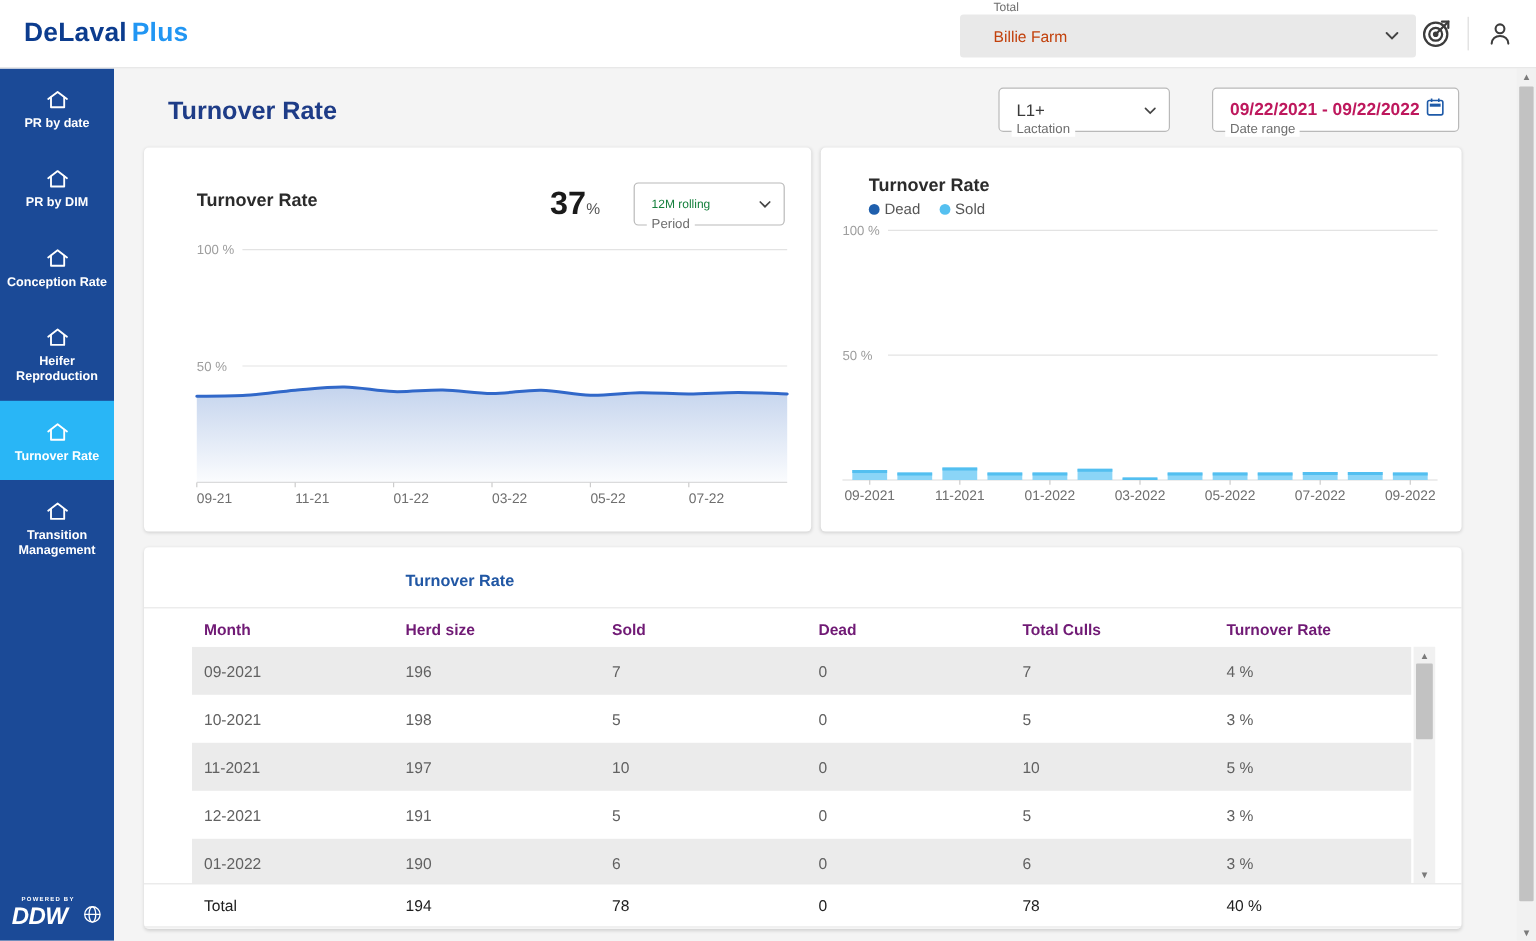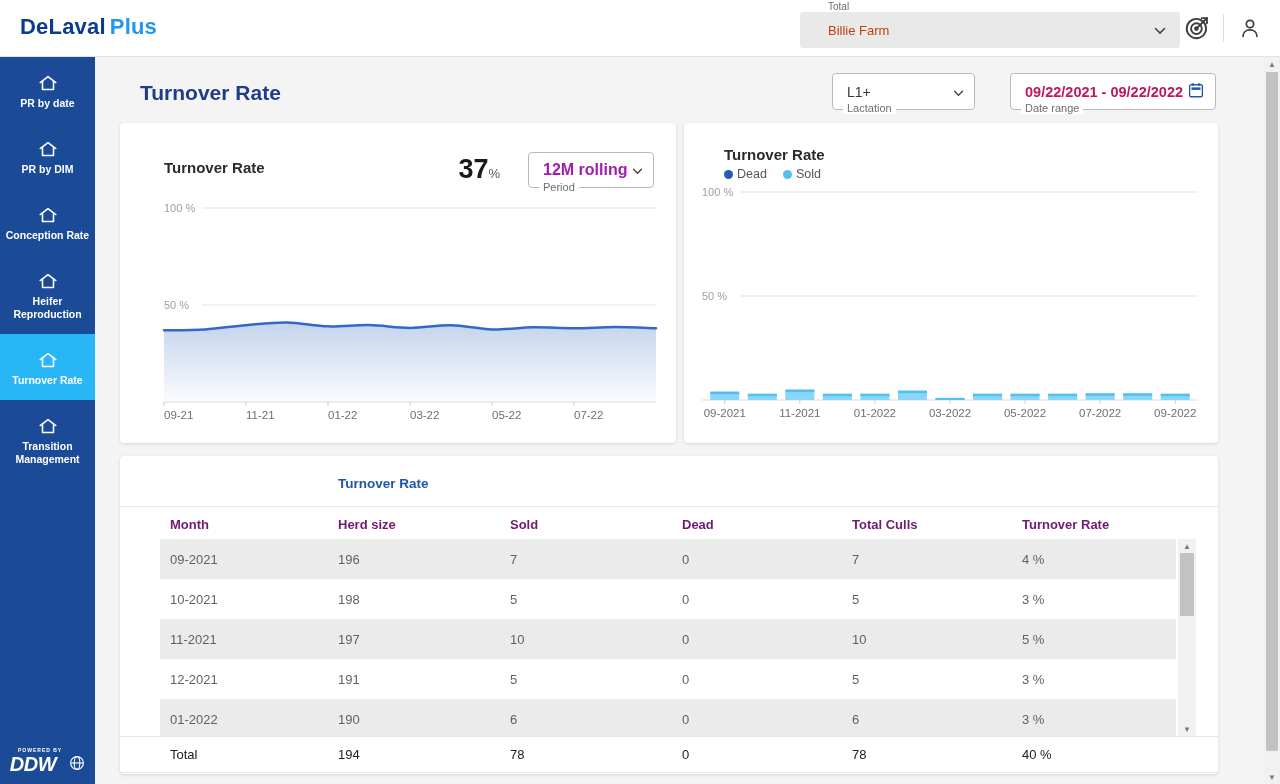--- a/index.html
+++ b/index.html
@@ -52,21 +52,21 @@
   .card { background:#FFF; border-radius:4px; box-shadow:0 1px 3px rgba(0,0,0,.14); position:relative; }
   .card-line { width:556px; height:320px; }
   .card-bar  { width:534px; height:320px; }
   .c-title { position:absolute; font-size:15px; font-weight:700; color:#2B2B2B; }
   .card-line .c-title { left:44px; top:36px; }
   .card-bar  .c-title { left:40px; top:23px; }
   .kpi { position:absolute; right:176px; top:31px; }
   .kpi .kv { font-size:27px; font-weight:700; color:#1A1A1A; }
   .kpi .ku { font-size:13px; color:#555; }
   .period { position:absolute; right:22px; top:29px; width:126px; height:36px; }
-  .period .oval { font-size:16px; color:#a21caf;font-weight:bold; }
+  .period .oval { font-size:10px; color:#15803d; }
   .legend { position:absolute; left:40px; top:44px; display:flex; gap:16px; }
   .leg-item { display:flex; align-items:center; gap:4px; font-size:12.5px; color:#555; }
   .leg-dot { width:9px; height:9px; border-radius:50%; display:inline-block; }
   .chart-line-holder { position:absolute; left:44px; top:73px; }
   .chart-bar-holder  { position:absolute; left:18px; top:60px; }
   svg.chart { overflow:visible; display:block; }
 
   
   .card-table { width:1098px; height:318px; margin-top:13px; }
   .t-title { position:absolute; left:218px; top:20px; font-size:13.5px; font-weight:700; color:#2157A4; }

